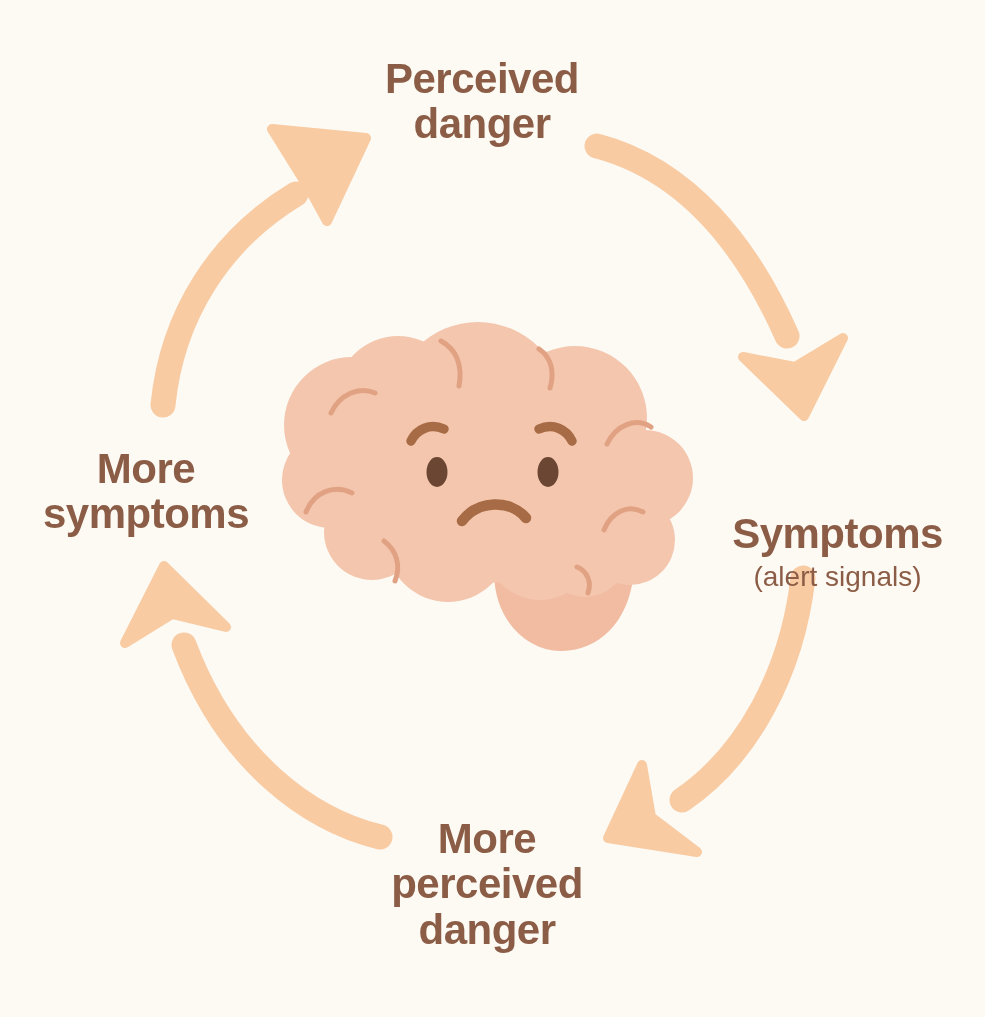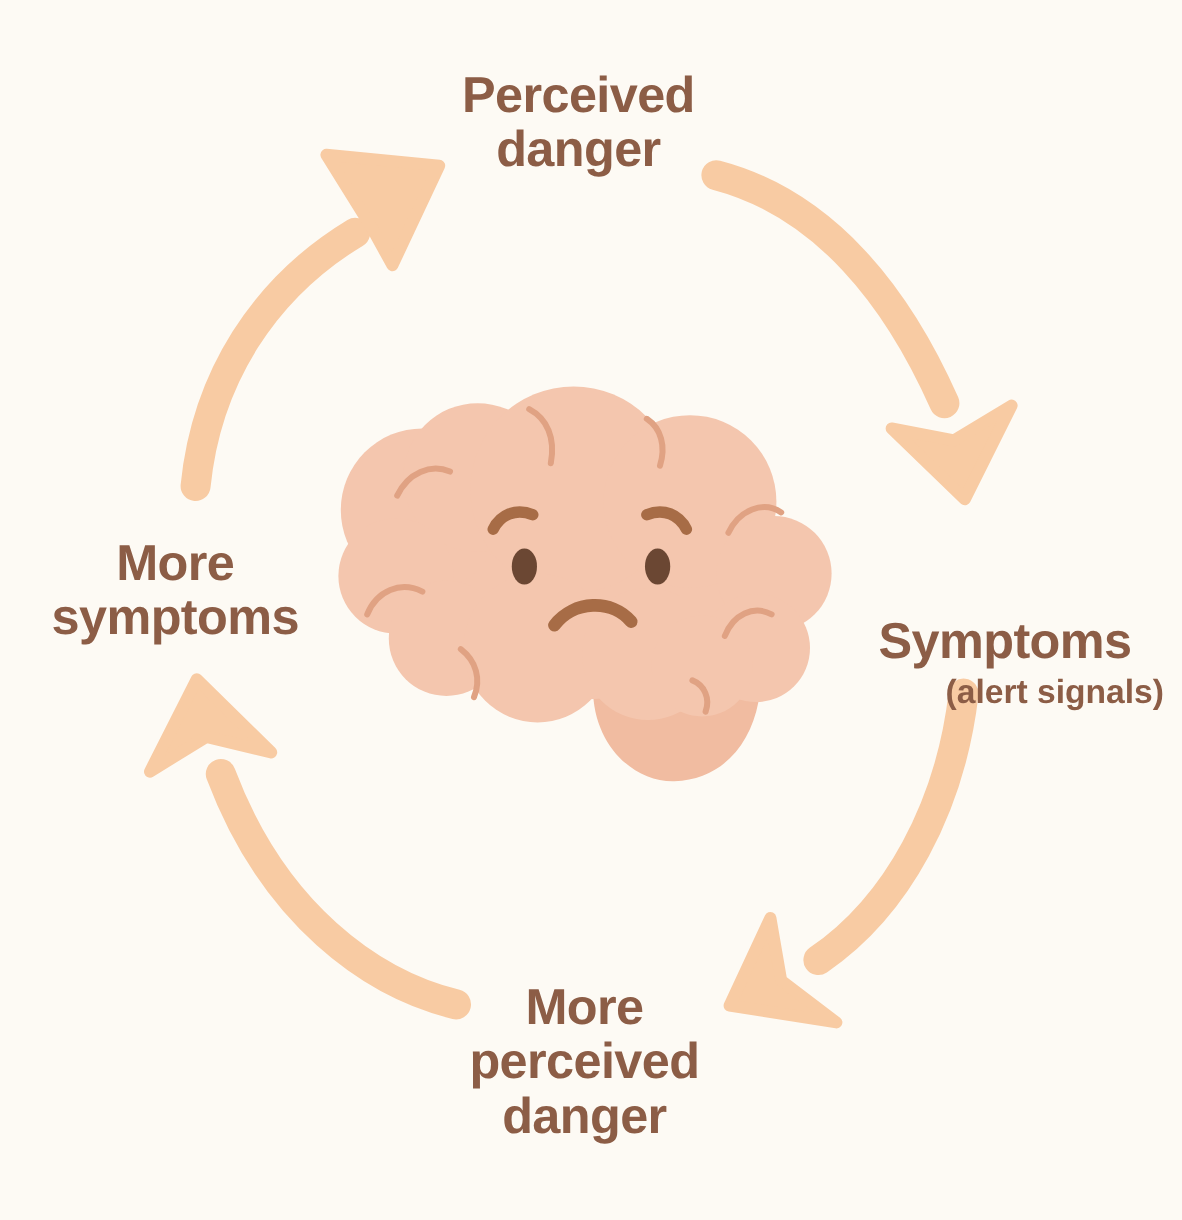--- a/index.html
+++ b/index.html
@@ -9,22 +9,22 @@
   }
   html,body{margin:0;padding:0;}
   body{background:var(--background);font-family:"Liberation Sans",sans-serif;}
   .canvas{position:relative;width:984px;height:1017px;background:var(--background);overflow:hidden;}
   .canvas svg{position:absolute;left:0;top:0;}
   .label{
     position:absolute;color:var(--text);font-weight:700;font-size:42px;
     line-height:1.08;text-align:center;white-space:pre-line;letter-spacing:-0.5px;
   }
   .label-sub{
-    display:block;font-weight:700;font-size:28px;letter-spacing:0;
-    margin-top:4px;line-height:1.15;text-align:right;
+    display:block;font-weight:400;font-size:28px;letter-spacing:0;
+    margin-top:4px;line-height:1.15;
   }
   .arrow-shaft{stroke:var(--arrow);stroke-width:25;fill:none;stroke-linecap:round;}
   .arrow-head{fill:var(--arrow);stroke:var(--arrow);stroke-width:10;stroke-linejoin:round;}
   .brain-bump{fill:var(--brain-body);}
   .cerebellum{fill:var(--cerebellum);}
   .fold{stroke:var(--brain-fold);stroke-width:5;fill:none;stroke-linecap:round;}
   .brow,.mouth{stroke:var(--brow-mouth);fill:none;stroke-linecap:round;}
   .brow{stroke-width:9.5;}
   .mouth{stroke-width:10.5;}
   .eye{fill:var(--eye);}

